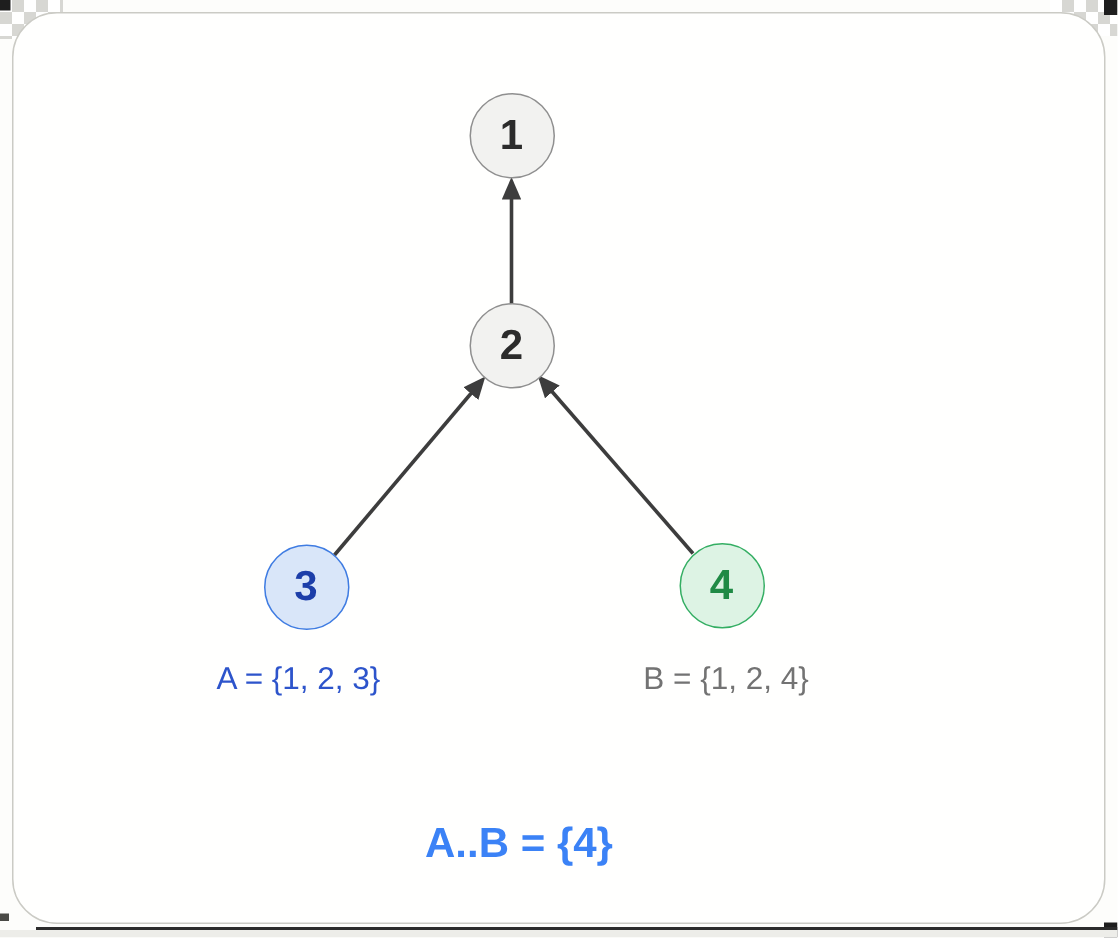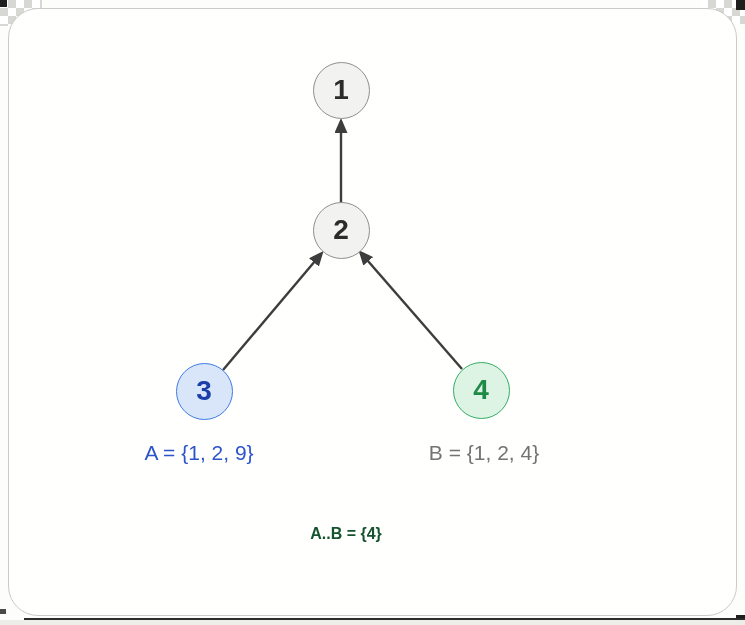--- a/index.html
+++ b/index.html
@@ -57,21 +57,21 @@
     position: absolute; z-index: 3;
     transform: translate(-50%, -50%);
     font-size: 21px; white-space: nowrap;
   }
   .set-label-a { color: #2d54cb; }
   .set-label-b { color: #737373; }
 
   .caption-title {
     position: absolute; z-index: 3;
     transform: translate(-50%, -50%);
-    font-weight: bold; font-size: 16px; color: #14532d; white-space: nowrap;
+    font-weight: bold; font-size: 28px; color: #3b82f6; white-space: nowrap; margin-top: 28px;
   }
   .caption-subtitle {
     position: absolute; z-index: 3;
     transform: translate(-50%, -50%);
     font-style: italic; font-size: 21px; color: #4d4d4d; white-space: nowrap;
   }
 </style>
 </head>
 <body>
 
@@ -105,18 +105,18 @@
   <div class="node node-default" style="left:312.5px; top:201.5px;">
     <span>2</span>
   </div>
   <div class="node node-a" style="left:175.5px; top:362.5px;">
     <span>3</span>
   </div>
   <div class="node node-b" style="left:452.5px; top:361.5px;">
     <span>4</span>
   </div>
 
-  <div class="set-label set-label-a" style="left:199px; top:453px;">A = {1, 2, 9}</div>
+  <div class="set-label set-label-a" style="left:199px; top:453px;">A = {1, 2, 3}</div>
   <div class="set-label set-label-b" style="left:484px; top:453px;">B = {1, 2, 4}</div>
 
   <div class="caption-title" style="left:346px; top:534px;">A..B = {4}</div>
 
 </div>
 
 </body></html>

